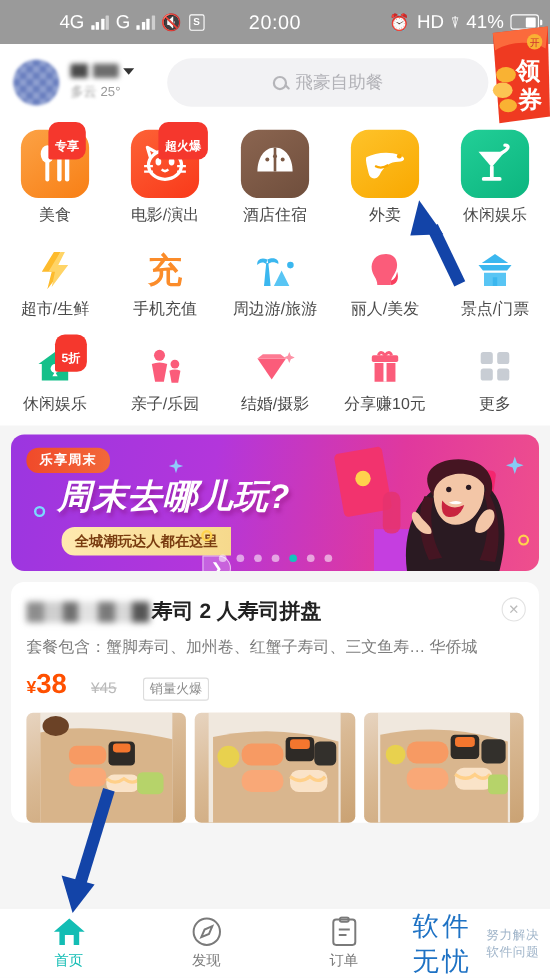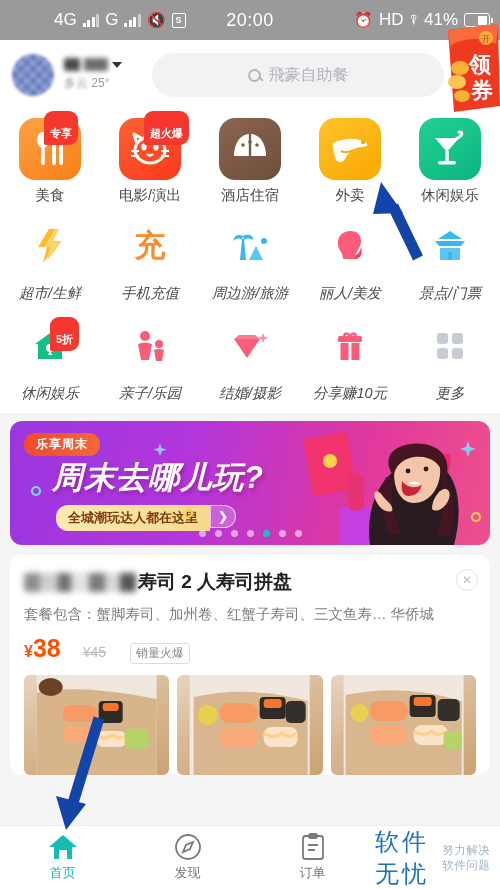--- a/index.html
+++ b/index.html
@@ -69,31 +69,31 @@
   .grid-wrap { background: #fff; padding: 8px 0 10px; }
   .grid-row { display: flex; }
   .cell { flex: 1 1 0; display:flex; flex-direction: column; align-items: center; position: relative; }
   .cell-label { font-size: 14.5px; color: #4a4a4a; margin-top: 6px; white-space: nowrap; }
   .tile { width: 62px; height: 62px; border-radius: 16px; display:flex; align-items:center;
           justify-content:center; position: relative; }
   .badge { position: absolute; top: -7px; left: 50%; transform: translateX(-6px);
     background: #f5372d; color:#fff; font-size: 11px; line-height: 16px; height: 34px;
     padding: 14px 6px; border-radius: 9px 9px 9px 2px; white-space: nowrap; font-weight: bold;}
   .small-icon { width: 46px; height: 46px; display:flex;align-items:center;justify-content:center; position:relative;}
-  .flat-cell .cell-label { margin-top: 15px; font-style: italic; }
+  .flat-cell .cell-label { margin-top: 2px; }
 
   
   .banner-wrap { padding: 8px 10px 0; background: #f5f5f5; }
   .banner { position: relative; height: 124px; border-radius: 12px; overflow: hidden;
     background: linear-gradient(100deg,#9b36e0 0%, #b336db 38%, #e0389e 72%, #ef4f8c 100%); }
   .b-badge { position:absolute; left:14px; top:12px; background: linear-gradient(90deg,#f04a2a,#f2683a);
     color:#fff; font-size:12px; font-weight:bold; padding: 3px 12px; border-radius: 11px; letter-spacing:1px;}
   .b-title { position:absolute; left: 42px; top: 36px; color:#fff; font-size: 31px; font-weight: bold;
     font-style: italic; letter-spacing: 1px; text-shadow: 2px 3px 4px rgba(120,0,90,.4); }
-  .b-sub { position:absolute; left: 46px; top: 84px; display:flex; align-items:flex-start; }
+  .b-sub { position:absolute; left: 46px; top: 84px; display:flex; align-items:flex-end;flex-direction:column; }
   .b-sub-pill { background: linear-gradient(90deg,#ffe9b0,#f6d98c); color:#7a3d10; font-size: 13px;
     font-weight: bold; padding: 4px 12px; border-radius: 12px 0 0 12px; }
   .b-sub-arrow { width: 26px; height: 23px; border-radius: 0 12px 12px 0;
     background: rgba(255,255,255,.22); border: 1px solid rgba(255,255,255,.6);
     color:#fff; font-size: 13px; display:flex;align-items:center;justify-content:center;}
   .b-model { position:absolute; right: 0; bottom: 0; width: 200px; height: 124px; }
   .b-dots { position:absolute; bottom: 8px; left: 0; right: 0; display:flex; justify-content:center; gap: 9px; }
   .b-dots i { width: 7px; height: 7px; border-radius: 50%; background: rgba(255,255,255,.55); display:block;}
   .b-dots i.on { background: #12c4bd; }
 

